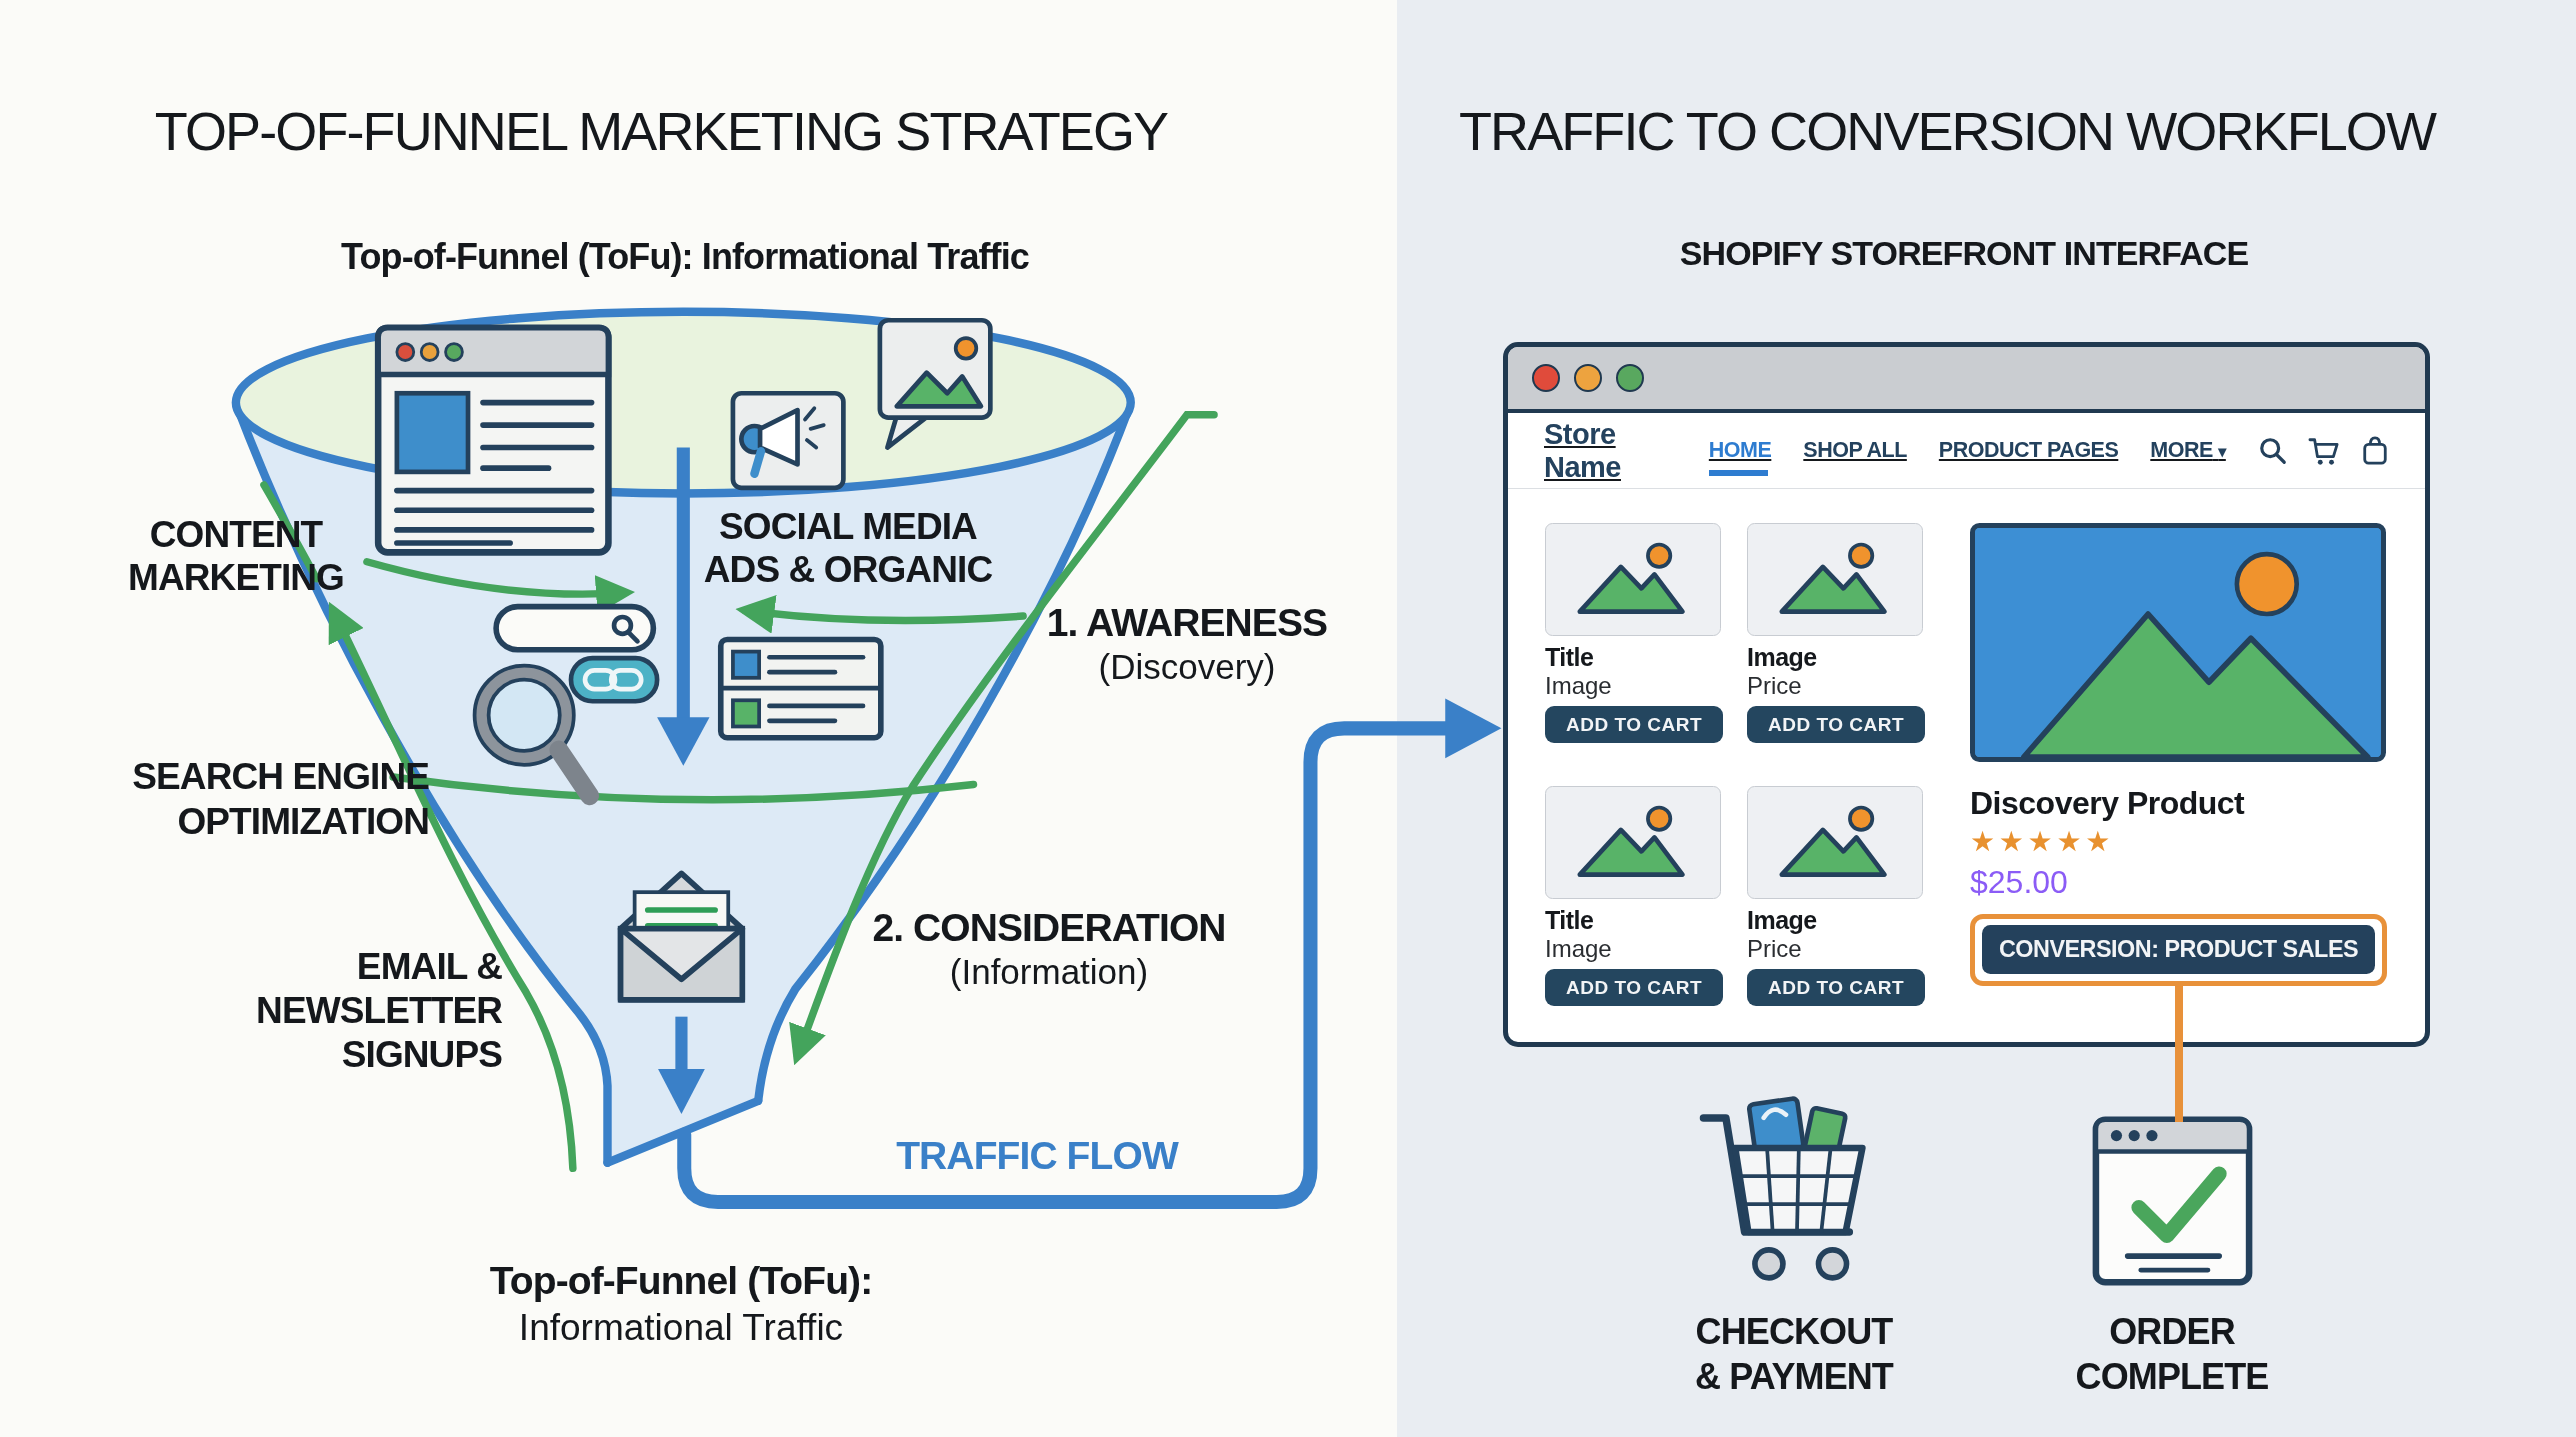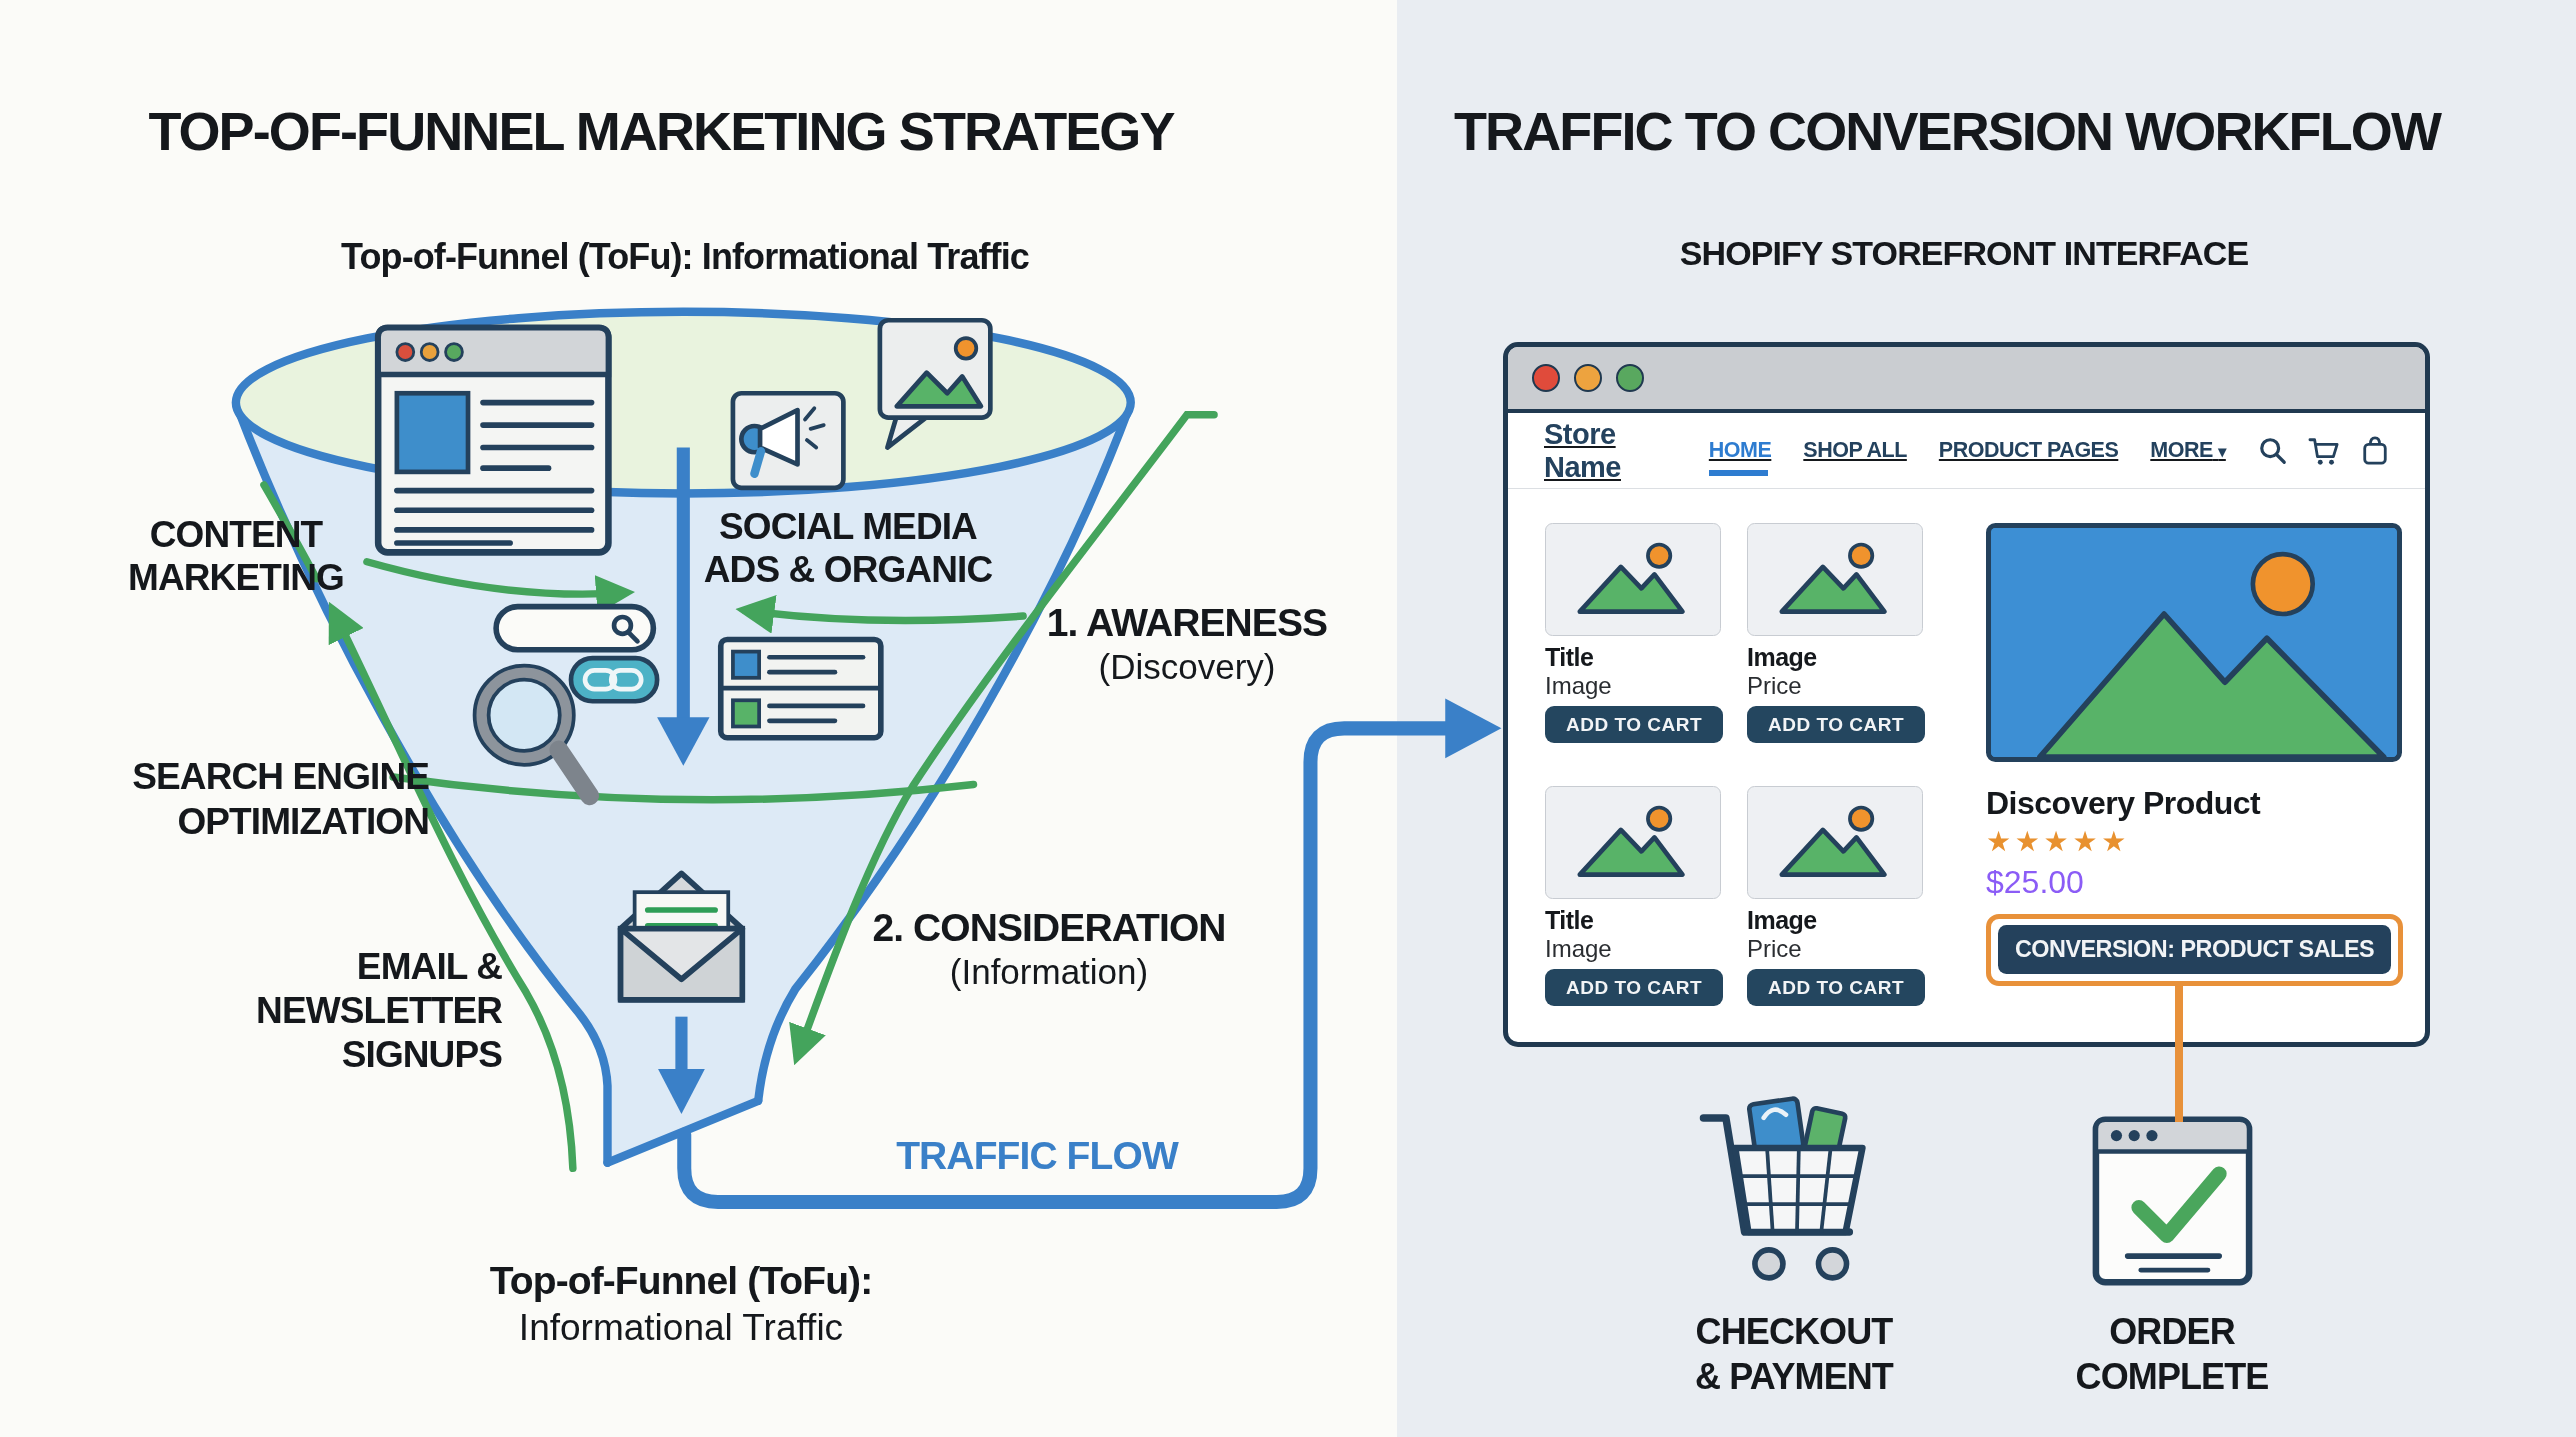--- a/index.html
+++ b/index.html
@@ -5,40 +5,40 @@
   html,body{margin:0;padding:0;}
   body{
     width:2576px;height:1438px;position:relative;overflow:hidden;
     background:#fbfbf8;
     font-family:"Liberation Sans",sans-serif;
     color:#15181c;
   }
   .abs{position:absolute;}
   .pre{white-space:pre-line;}
   .ctr{transform:translateX(-50%);text-align:center;}
-  .ttl{font-weight:bold;letter-spacing:-1.9px;font-size:54px;line-height:60px;white-space:nowrap;}
+  .ttl{font-weight:normal;letter-spacing:-1.9px;font-size:54px;line-height:60px;white-space:nowrap;}
   .sub{font-weight:bold;letter-spacing:-0.9px;}
   .flbl{font-weight:bold;font-size:37px;line-height:43px;letter-spacing:-0.9px;}
   .stage-t{font-weight:bold;font-size:39px;line-height:47px;letter-spacing:-0.9px;}
   .stage-s{font-weight:normal;font-size:35px;line-height:41px;}
   .rightbg{left:1397px;top:0;width:1179px;height:1438px;background:#e9edf2;}
   
   .swin{left:1503px;top:342px;width:917px;height:695px;background:#ffffff;
         border:5.6px solid #203950;border-radius:15px;overflow:hidden;}
   .swin-head{height:62px;background:#cacdd1;border-bottom:4.7px solid #203950;
              display:flex;align-items:center;padding-left:24px;gap:14px;}
   .dot{width:24px;height:24px;border-radius:50%;border:2.8px solid #203950;}
   .snav{height:75px;display:flex;align-items:center;padding:0 36px;gap:32px;
         border-bottom:1.9px solid #dcdfe3;text-decoration:underline;}
   .store-name{font-weight:bold;font-size:29px;color:#24425e;letter-spacing:-0.5px;margin-right:24px;}
   .nav-item{font-weight:bold;font-size:21.5px;color:#24425e;letter-spacing:-0.5px;position:relative;white-space:nowrap;}
   .nav-item.active{color:#2e7cd0;}
   .nav-underline{position:absolute;left:0;right:3.7px;bottom:-13px;height:5.6px;background:#2e7cd0;}
   .nav-icons{margin-left:auto;display:flex;align-items:center;gap:20.6px;}
-  .scontent{display:flex;padding:34px 0 0 37px;gap:61px;}
+  .scontent{display:flex;padding:34px 0 0 37px;gap:45px;}
   .pgrid{display:grid;grid-template-columns:178px 178px;column-gap:24px;row-gap:43px;}
   .pcard{width:178px;}
   .pimg{width:174px;height:111px;background:#eef0f3;border:1.9px solid #c8ccd2;border-radius:7.5px;
         display:flex;align-items:center;justify-content:center;}
   .pt1{font-weight:bold;font-size:25px;line-height:29px;margin-top:6.6px;letter-spacing:-0.5px;}
   .pt2{font-size:24px;line-height:28px;color:#2a2d31;}
   .pbtn{margin-top:6.6px;width:178px;height:37px;background:#24465f;color:#f2f4f6;border:none;
         border-radius:9px;font-family:"Liberation Sans",sans-serif;font-weight:bold;font-size:19px;
         letter-spacing:0.5px;display:flex;align-items:center;justify-content:center;}
   .fcol{width:417px;}

